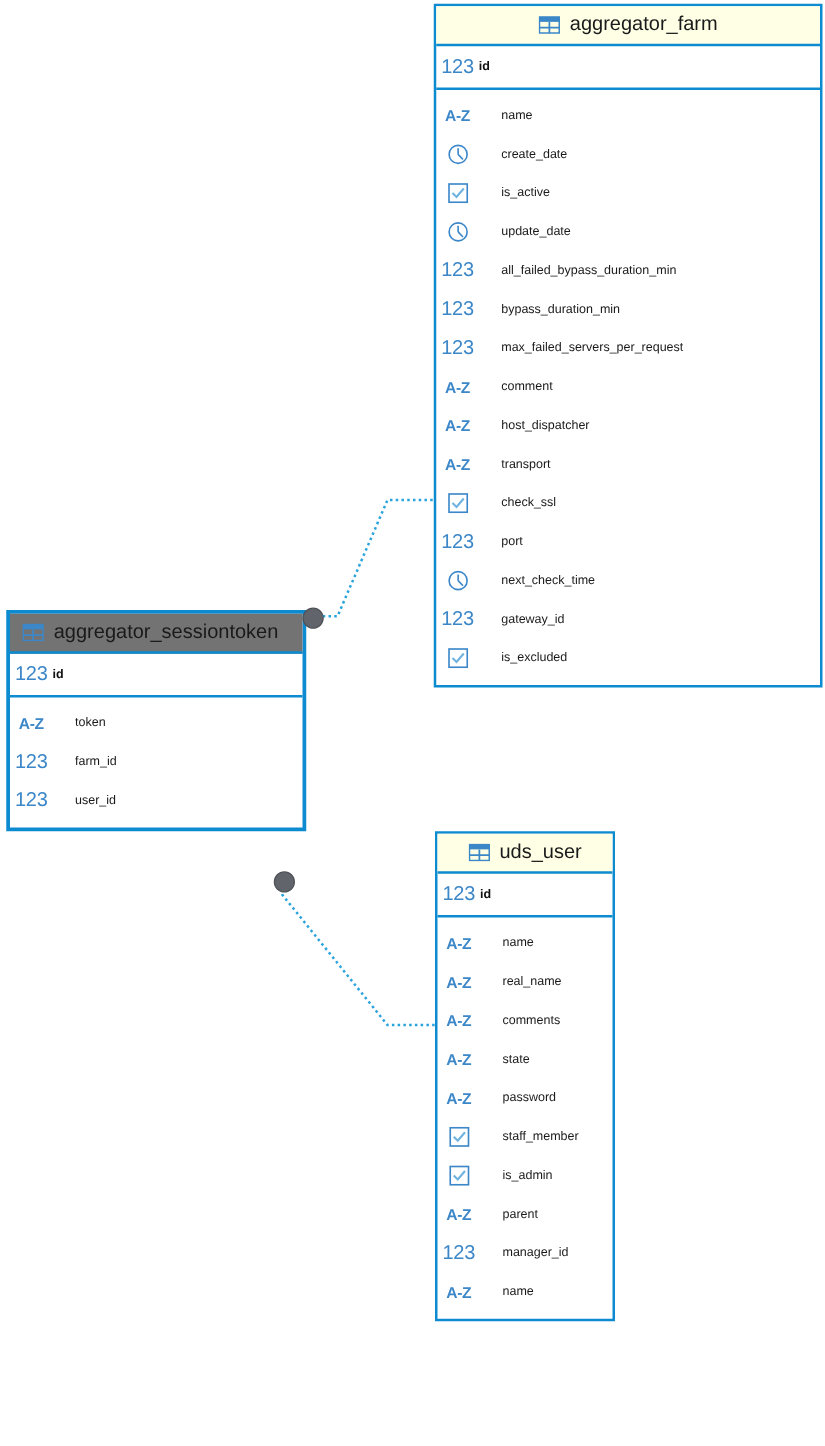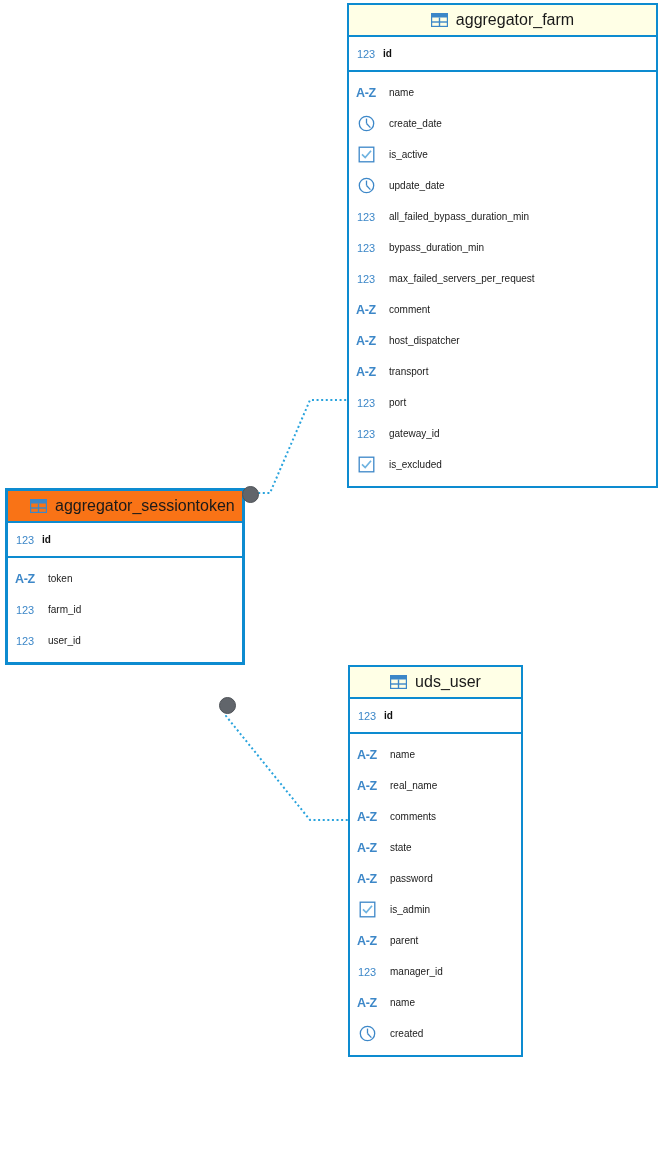--- a/index.html
+++ b/index.html
@@ -38,24 +38,24 @@
     box-sizing: border-box;
     background: #ffffe6;
     height: 32px;
     display: flex;
     align-items: center;
     justify-content: center;
     gap: 8px;
     border-bottom: 2px solid #0d8bd0;
   }
   .entity.selected .entity-header {
-    background: #f97316;
+    background: #737373;
     border-bottom: 2px solid #0d8bd0;
     justify-content: flex-start;
-    padding-left: 22px;
+    padding-left: 10px;
   }
   .entity-title {
     font-size: 16px;
     color: #1a1a1a;
     white-space: nowrap;
   }
 
   
   .tbl-icon {
     width: 17px;
@@ -81,40 +81,40 @@
 
   
   .col-list {
     padding: 5px 0 6px 0;
   }
   .col-row {
     height: 31px;
     display: flex;
     align-items: center;
     padding-left: 6px;
-    gap: 12px;
+    gap: 24px;
     text-align: center;
   }
   .col-name {
     font-size: 10px;
     color: #1a1a1a;
     white-space: nowrap;
   }
 
   
   .dt-icon {
     width: 22px;
     flex: 0 0 22px;
     display: flex;
     align-items: center;
     justify-content: center;
     color: #3c87c8;
   }
   .dt-num {
-    font-size: 11px;
+    font-size: 16px;
     font-family: "Liberation Sans", sans-serif;
     color: #3c87c8;
     letter-spacing: -0.2px;
   }
   .dt-az {
     font-size: 12.5px;
     font-weight: bold;
     color: #3c87c8;
     letter-spacing: -0.3px;
   }
@@ -222,23 +222,42 @@
           <span class="col-name">host_dispatcher</span>
         </div>
         <div class="col-row">
           <span class="dt-icon">
             <span class="dt-az">A-Z</span>
           </span>
           <span class="col-name">transport</span>
         </div>
         <div class="col-row">
           <span class="dt-icon">
+            <svg class="dt-svg" width="17" height="17" viewBox="0 0 17 17">
+              <rect x="1.2" y="1.2" width="14.6" height="14.6" fill="none" stroke="#3c87c8" stroke-width="1.3"></rect>
+              <polyline points="4,8.4 7.2,11.6 13,4.8" fill="none" stroke="#6fb3e0" stroke-width="1.7"></polyline>
+            </svg>
+          </span>
+          <span class="col-name">check_ssl</span>
+        </div>
+        <div class="col-row">
+          <span class="dt-icon">
             <span class="dt-num">123</span>
           </span>
           <span class="col-name">port</span>
+        </div>
+        <div class="col-row">
+          <span class="dt-icon">
+            <svg class="dt-svg" width="17" height="17" viewBox="0 0 17 17">
+              <circle cx="8.5" cy="8.5" r="7.2" fill="none" stroke="#3c87c8" stroke-width="1.3"></circle>
+              <line x1="8.5" y1="8.5" x2="8.5" y2="3.6" stroke="#3c87c8" stroke-width="1.3"></line>
+              <line x1="8.5" y1="8.5" x2="12.4" y2="12.6" stroke="#3c87c8" stroke-width="1.3"></line>
+            </svg>
+          </span>
+          <span class="col-name">next_check_time</span>
         </div>
         <div class="col-row">
           <span class="dt-icon">
             <span class="dt-num">123</span>
           </span>
           <span class="col-name">gateway_id</span>
         </div>
         <div class="col-row">
           <span class="dt-icon">
             <svg class="dt-svg" width="17" height="17" viewBox="0 0 17 17">
@@ -280,21 +299,21 @@
           <span class="col-name">farm_id</span>
         </div>
         <div class="col-row">
           <span class="dt-icon">
             <span class="dt-num">123</span>
           </span>
           <span class="col-name">user_id</span>
         </div>
       </div>
     </div>
-    <div class="entity" style="left: 348px; top: 665px; width: 175px;">
+    <div class="entity" style="left: 348px; top: 665px; width: 144px;">
       <div class="entity-header">
         <svg class="tbl-icon" viewBox="0 0 17 14">
           <rect x="0.5" y="0.5" width="16" height="13" fill="none" stroke="#3c87c8" stroke-width="1.4"></rect>
           <rect x="0.5" y="0.5" width="16" height="4" fill="#3c87c8"></rect>
           <line x1="8.5" y1="4.5" x2="8.5" y2="13.5" stroke="#3c87c8" stroke-width="1.4"></line>
           <line x1="0.5" y1="9" x2="16.5" y2="9" stroke="#3c87c8" stroke-width="1.4"></line>
         </svg>
         <span class="entity-title">uds_user</span>
       </div>
       <div class="pk-row">
@@ -334,49 +353,48 @@
           </span>
           <span class="col-name">password</span>
         </div>
         <div class="col-row">
           <span class="dt-icon">
             <svg class="dt-svg" width="17" height="17" viewBox="0 0 17 17">
               <rect x="1.2" y="1.2" width="14.6" height="14.6" fill="none" stroke="#3c87c8" stroke-width="1.3"></rect>
               <polyline points="4,8.4 7.2,11.6 13,4.8" fill="none" stroke="#6fb3e0" stroke-width="1.7"></polyline>
             </svg>
           </span>
+          <span class="col-name">staff_member</span>
+        </div>
+        <div class="col-row">
+          <span class="dt-icon">
+            <svg class="dt-svg" width="17" height="17" viewBox="0 0 17 17">
+              <rect x="1.2" y="1.2" width="14.6" height="14.6" fill="none" stroke="#3c87c8" stroke-width="1.3"></rect>
+              <polyline points="4,8.4 7.2,11.6 13,4.8" fill="none" stroke="#6fb3e0" stroke-width="1.7"></polyline>
+            </svg>
+          </span>
           <span class="col-name">is_admin</span>
         </div>
         <div class="col-row">
           <span class="dt-icon">
             <span class="dt-az">A-Z</span>
           </span>
           <span class="col-name">parent</span>
         </div>
         <div class="col-row">
           <span class="dt-icon">
             <span class="dt-num">123</span>
           </span>
           <span class="col-name">manager_id</span>
         </div>
         <div class="col-row">
           <span class="dt-icon">
             <span class="dt-az">A-Z</span>
           </span>
           <span class="col-name">name</span>
-        </div>
-        <div class="col-row">
-          <span class="dt-icon">
-            <svg class="dt-svg" width="17" height="17" viewBox="0 0 17 17">
-              <circle cx="8.5" cy="8.5" r="7.2" fill="none" stroke="#3c87c8" stroke-width="1.3"></circle>
-              <line x1="8.5" y1="8.5" x2="8.5" y2="3.6" stroke="#3c87c8" stroke-width="1.3"></line>
-              <line x1="8.5" y1="8.5" x2="12.4" y2="12.6" stroke="#3c87c8" stroke-width="1.3"></line>
-            </svg>
-          </span>
-          <span class="col-name">created</span>
         </div>
       </div>
     </div>
   </div>
 
 <div id="dots-root">
     <div class="endpoint-dot" style="left: 242px; top: 486px;"></div>
     <div class="endpoint-dot" style="left: 219px; top: 697px;"></div>
   </div>
 

